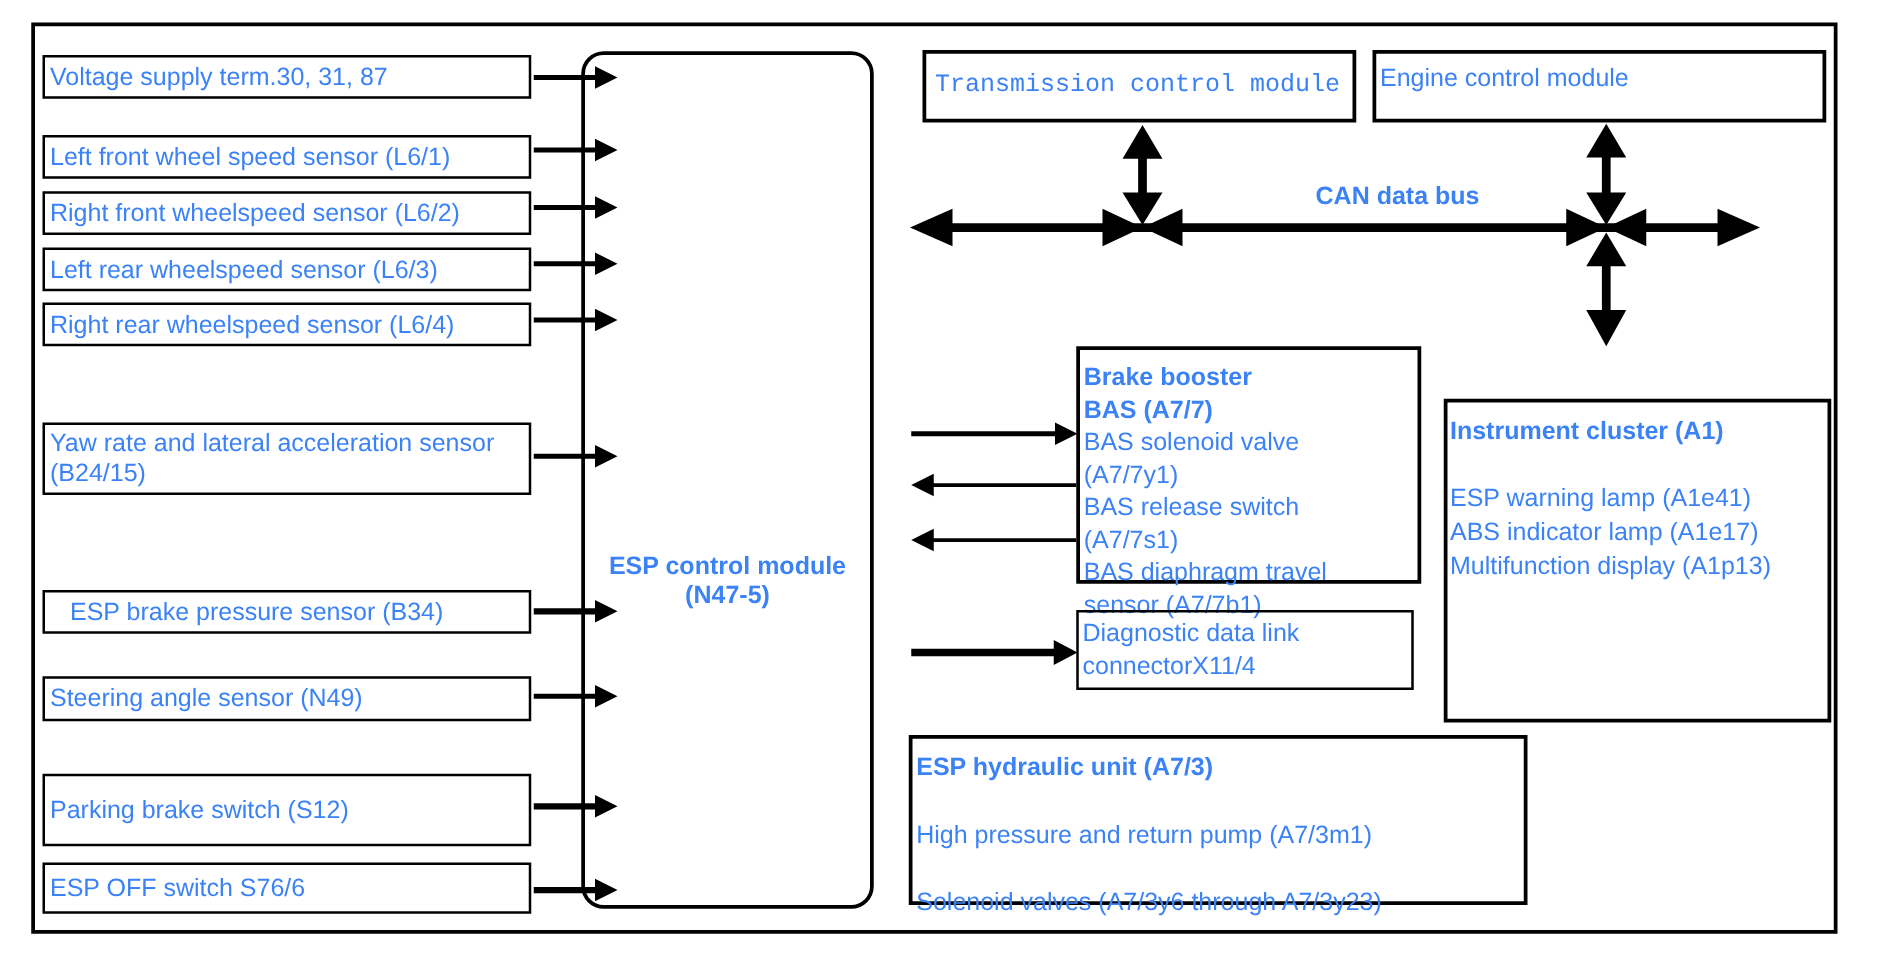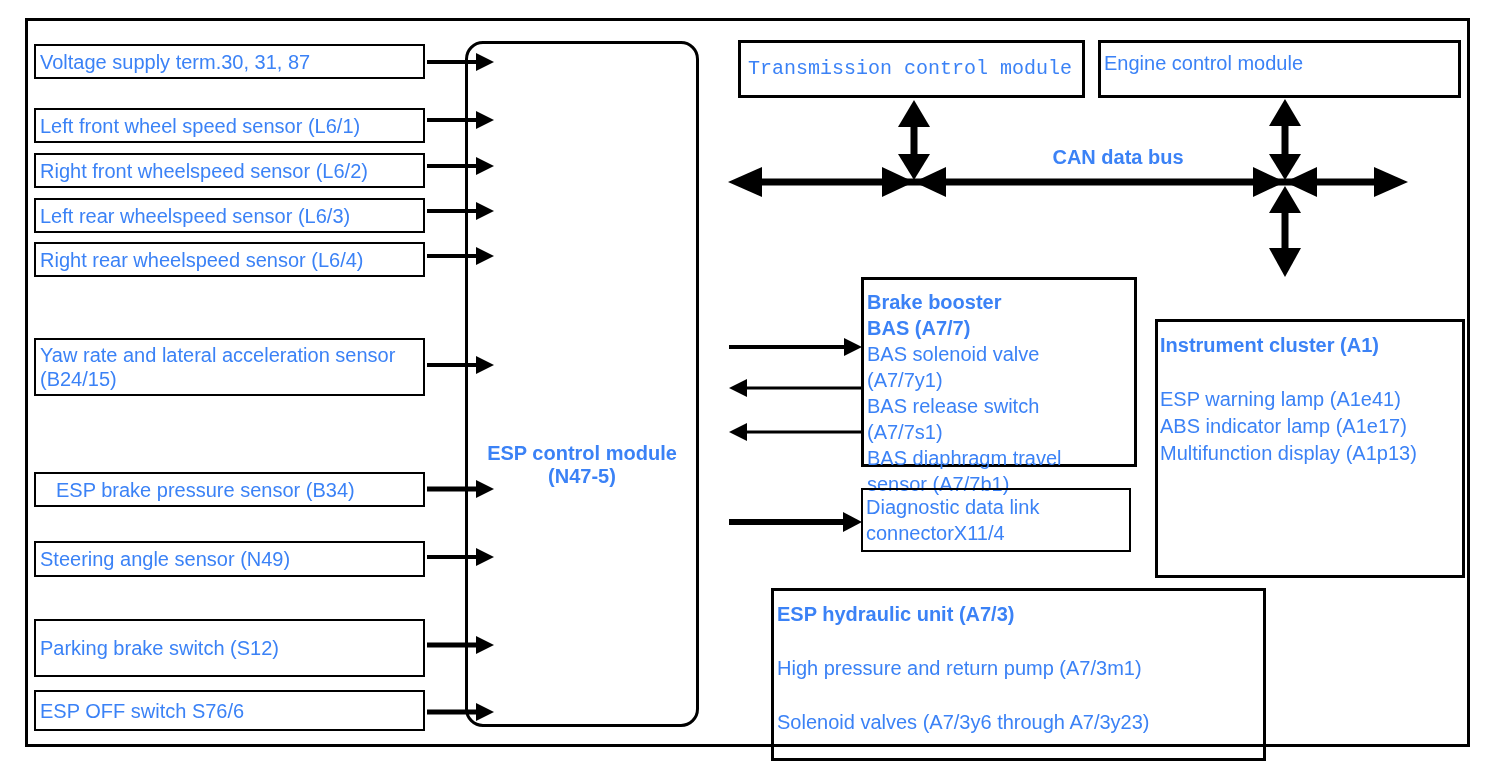--- a/index.html
+++ b/index.html
@@ -154,21 +154,21 @@
   </div>
 
   <div class="box b3" style="left:1155px;top:275px;width:310px;height:259px;padding:10px 0 0 2px;line-height:27px;margin-top:44px;">
     <div class="ln27 bold">Instrument cluster (A1)</div>
     <div class="ln27"></div>
     <div class="ln27">ESP warning lamp (A1e41)</div>
     <div class="ln27">ABS indicator lamp (A1e17)</div>
     <div class="ln27">Multifunction display (A1p13)</div>
   </div>
 
-  <div class="box b3" style="left:727px;top:588px;width:495px;height:173px;padding:10px 0 0 3px;line-height:27px;margin-left:44px;">
+  <div class="box b3" style="left:727px;top:588px;width:495px;height:136px;padding:10px 0 0 3px;line-height:27px;">
     <div class="ln27 bold">ESP hydraulic unit (A7/3)</div>
     <div class="ln27"></div>
     <div class="ln27">High pressure and return pump (A7/3m1)</div>
     <div class="ln27"></div>
     <div class="ln27">Solenoid valves (A7/3y6 through A7/3y23)</div>
   </div>
 
 </div>
 
 </body></html>

